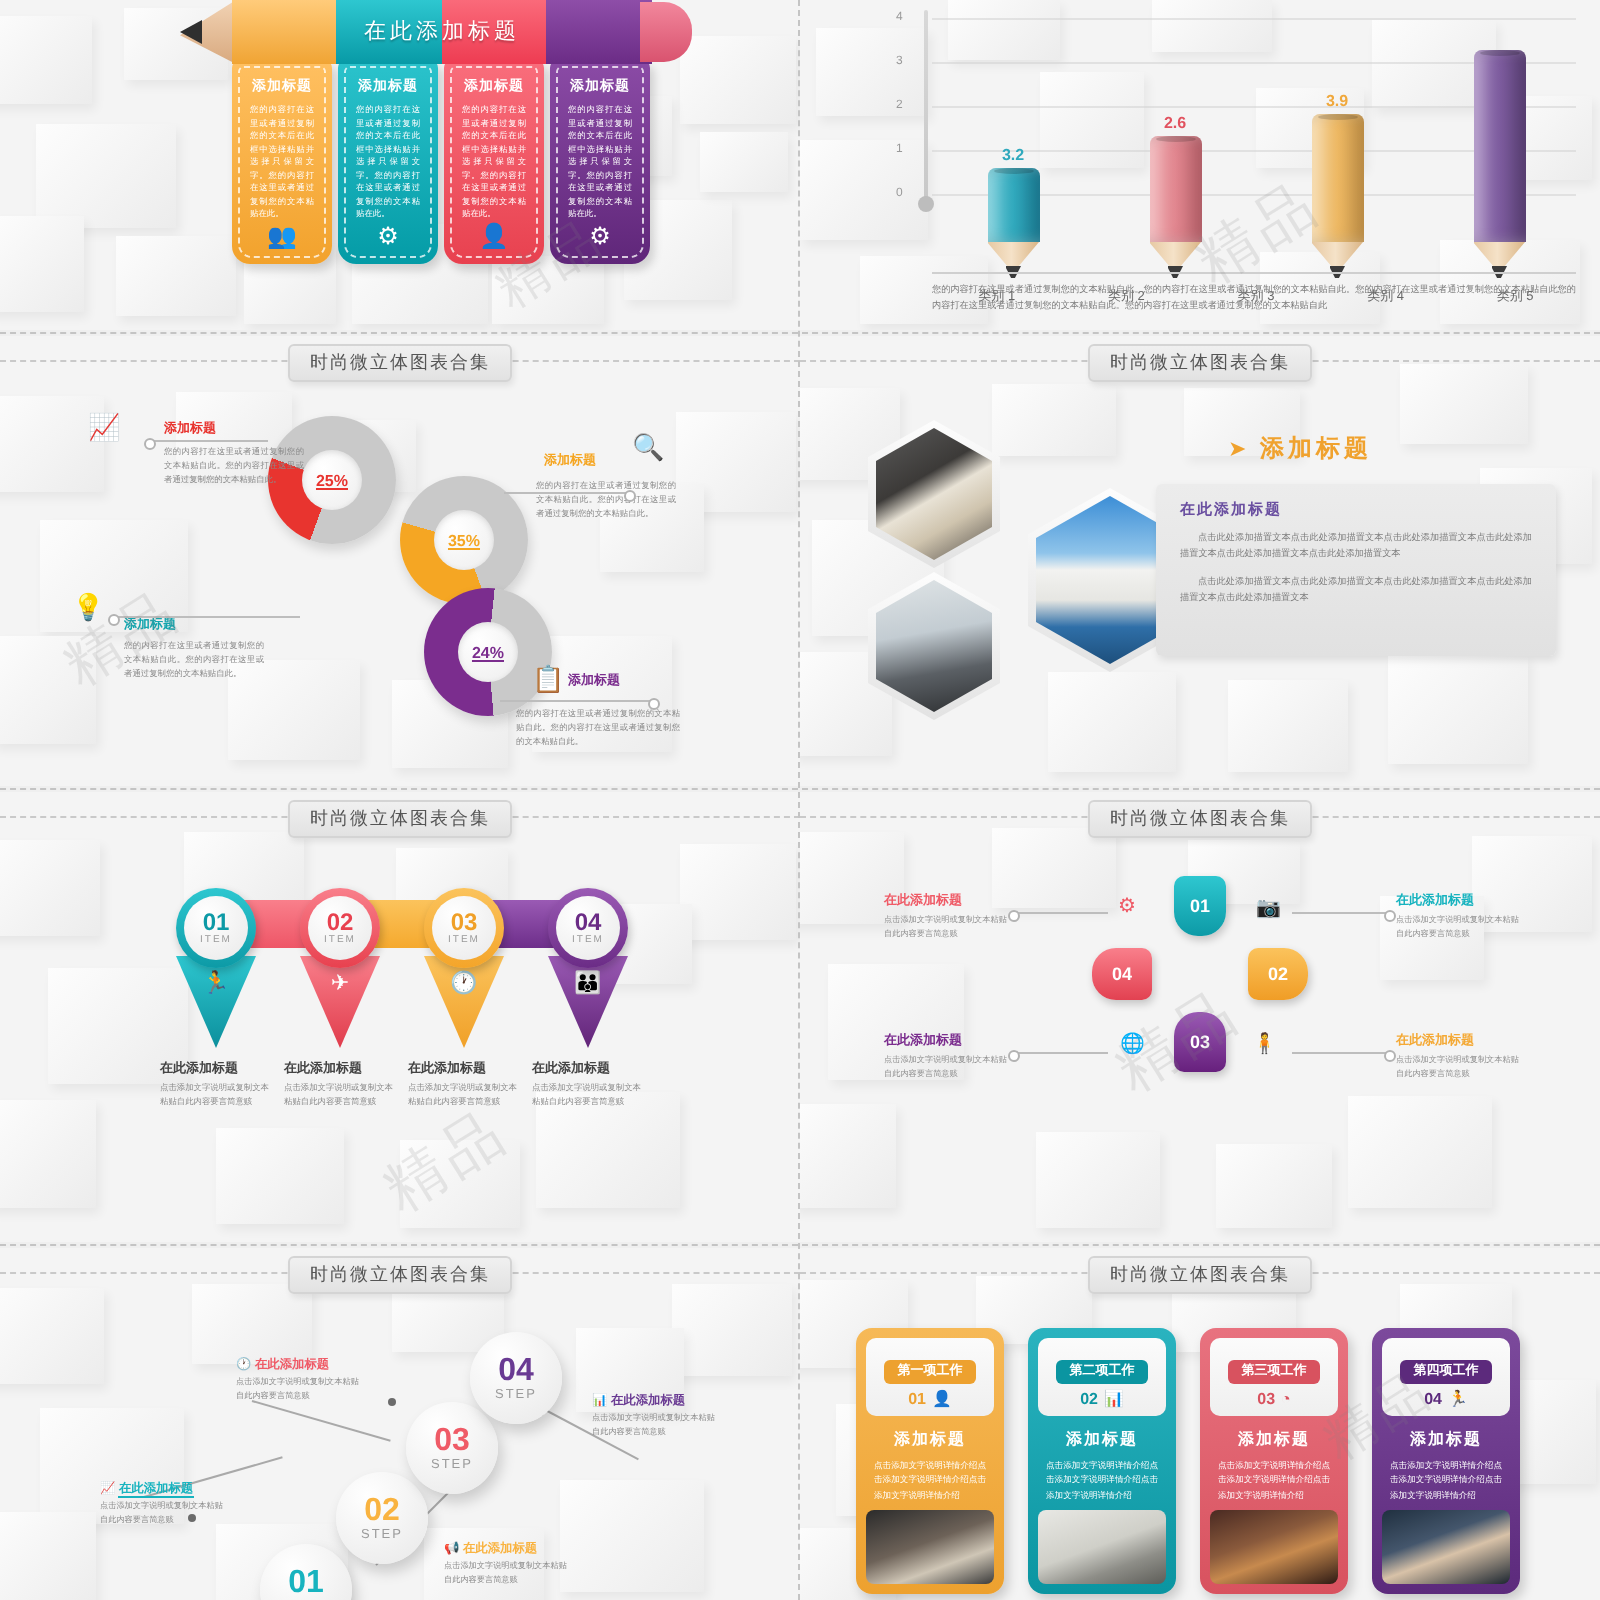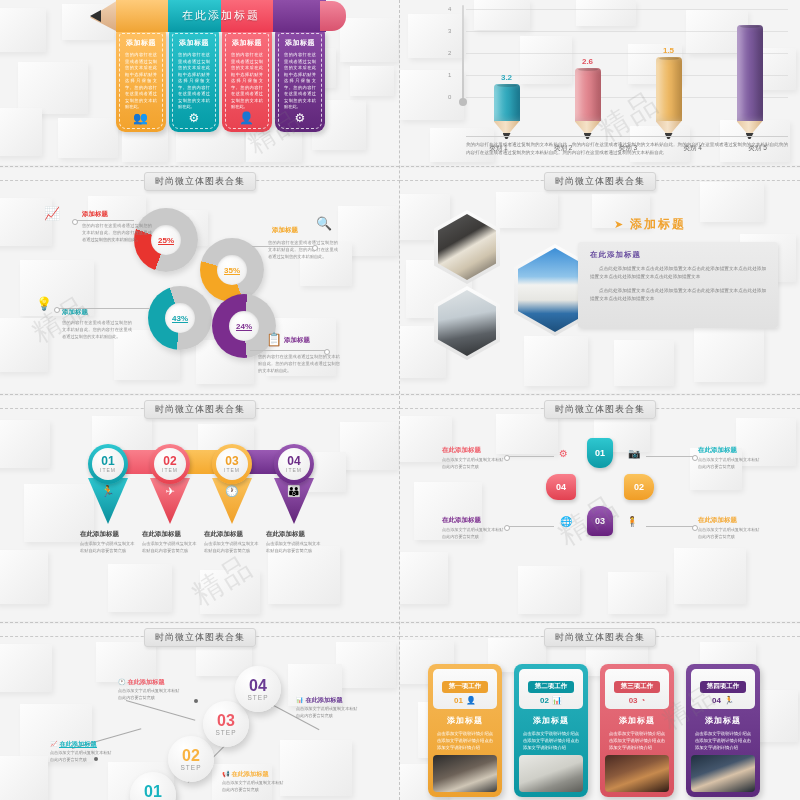--- a/index.html
+++ b/index.html
@@ -272,21 +272,21 @@
         <div class="wood"></div>
           <div class="nib"></div>
       </div>
       <div class="bar">
         <div class="val" style="color:#e1525f;text-align:right;">2.6</div>
         <div class="body" style="height:53px;background:linear-gradient(90deg,#eda3a8,#e1868f 50%,#c96a74);"></div>
         <div class="wood"></div>
           <div class="nib"></div>
       </div>
       <div class="bar">
-        <div class="val" style="color:#f0a83c;">1.5</div>
+        <div class="val" style="color:#f0a83c;">3.9</div>
         <div class="body" style="height:64px;background:linear-gradient(90deg,#f3cf94,#edb863 50%,#d49e4d);"></div>
         <div class="wood"></div>
           <div class="nib"></div>
       </div>
       <div class="bar">
         <div class="val" style="color:#7d5c9e;"></div>
         <div class="body" style="height:96px;background:linear-gradient(90deg,#9b7bb8,#7d5c9e 50%,#62457f);"></div>
         <div class="wood"></div>
           <div class="nib"></div>
       </div>
@@ -327,24 +327,20 @@
 
     <div class="donut" style="left:200px;top:70px;">
       <div class="ring" style="background:conic-gradient(from 160deg,#f5a623 0 126deg,#c9c9c9 126deg 360deg);"></div>
       <div class="hole" style="color:#f5a623;">35%</div>
     </div>
     <div class="cal" style="left:272px;top:58px;color:#f5a623;">添加标题</div>
     <div class="cbody" style="left:268px;top:72px;">您的内容打在这里或者通过复制您的文本粘贴自此。您的内容打在这里或者通过复制您的文本粘贴自此。</div>
     <div class="cicon" style="left:316px;top:48px;">🔍</div>
     <div class="leader r" style="left:252px;top:78px;width:62px;"></div>
 
-    <div class="donut" style="left:148px;top:118px;">
-      <div class="ring" style="background:conic-gradient(from 186deg,#13a5ae 0 155deg,#c9c9c9 155deg 360deg);"></div>
-      <div class="hole" style="color:#13a5ae;">43%</div>
-    </div>
     <div class="cal" style="left:62px;top:140px;color:#13a5ae;">添加标题</div>
     <div class="cbody" style="left:62px;top:152px;">您的内容打在这里或者通过复制您的文本粘贴自此。您的内容打在这里或者通过复制您的文本粘贴自此。</div>
     <div class="cicon" style="left:36px;top:128px;">💡</div>
     <div class="leader l" style="left:58px;top:140px;width:92px;"></div>
 
     <div class="donut" style="left:212px;top:126px;">
       <div class="ring" style="background:conic-gradient(from 175deg,#7b2d8e 0 191deg,#c9c9c9 191deg 360deg);"></div>
       <div class="hole" style="color:#7b2d8e;">24%</div>
     </div>
     <div class="cal" style="left:284px;top:168px;color:#7b2d8e;">添加标题</div>

